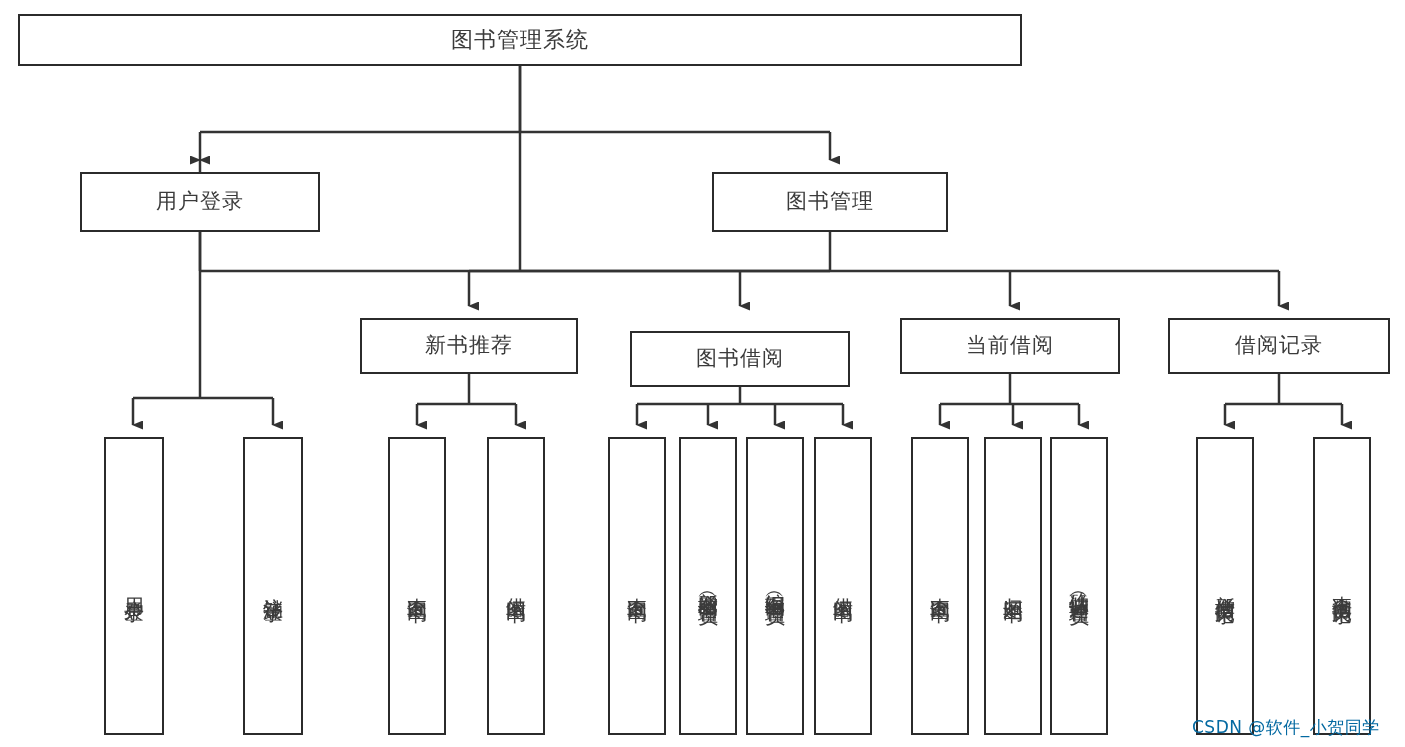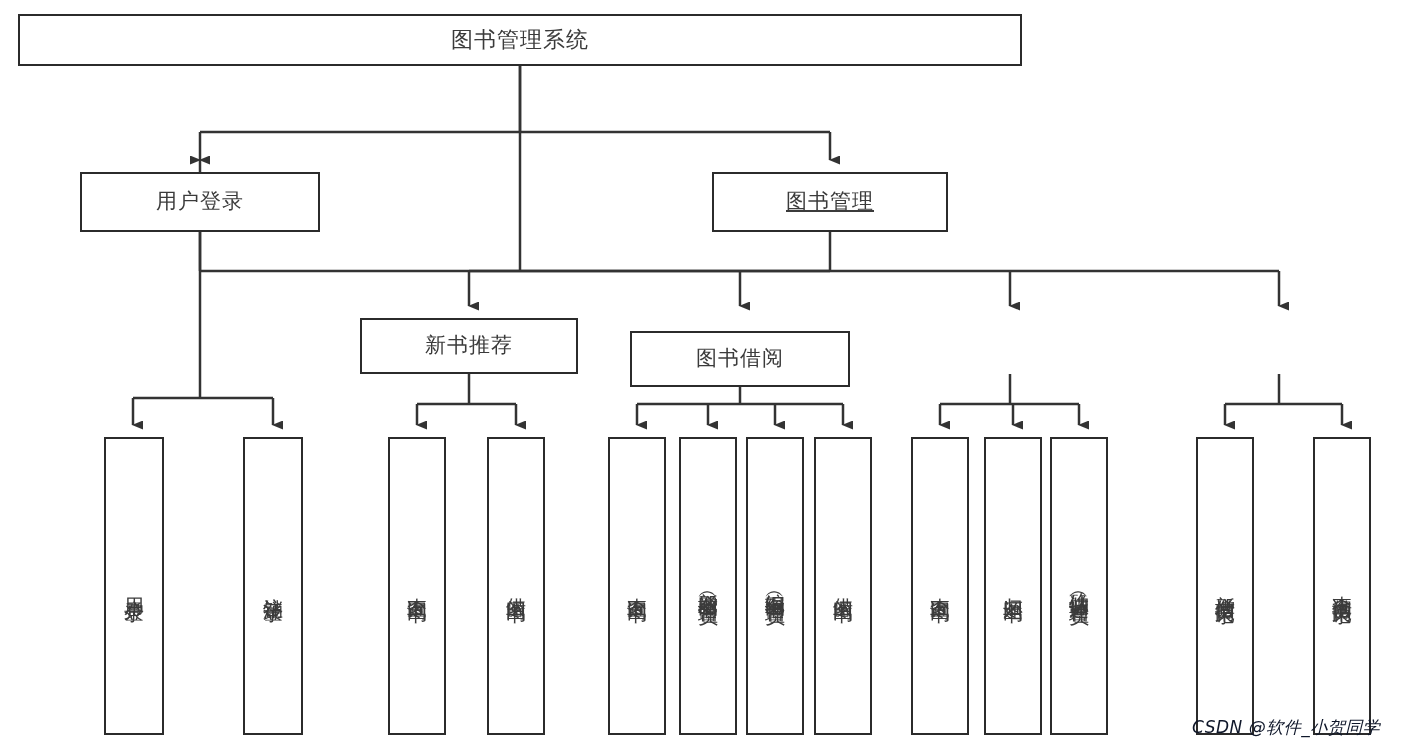--- a/index.html
+++ b/index.html
@@ -48,25 +48,24 @@
   .connector-layer {
     position: absolute;
     left: 0;
     top: 0;
     width: 1405px;
     height: 747px;
     pointer-events: none;
   }
   .watermark {
     position: absolute;
-    color: #0f172a;
+    color: #0369a1;
     font-size: 17px;
     letter-spacing: 0.5px;
     white-space: nowrap;
-    font-style: italic;
   }
 </style>
 </head>
 <body>
 
 <div id="diagram-root">
 
   <svg class="connector-layer" viewBox="0 0 1405 747" width="1405" height="747" xmlns="http://www.w3.org/2000/svg">
     <defs>
       <marker id="arrowhead" markerWidth="9" markerHeight="11" refX="4.5" refY="10" orient="auto" markerUnits="userSpaceOnUse">
@@ -155,24 +154,26 @@
     </g>
     <g stroke="#333333" stroke-width="2.5" fill="none" marker-end="url(#arrowhead)">
       <path d="M1225,404 L1225,425"></path>
       <path d="M1342,404 L1342,425"></path>
     </g>
   </svg>
 
   <div class="node horiz" id="root-node" style="left:18px;top:14px;width:1004px;height:52px;text-align:center;">图书管理系统</div>
 
   <div class="node horiz" style="left:80px;top:172px;width:240px;height:60px;">用户登录</div>
-  <div class="node horiz" style="left:712px;top:172px;width:236px;height:60px;text-decoration:underline;">图书管理</div>
+  <div class="node horiz" style="left:712px;top:172px;width:236px;height:60px;">图书管理</div>
 
   <div class="node horiz" style="left:360px;top:318px;width:218px;height:56px;text-align:center;">新书推荐</div>
   <div class="node horiz" style="left:630px;top:318px;width:220px;height:56px;margin-top:13px;">图书借阅</div>
+  <div class="node horiz" style="left:900px;top:318px;width:220px;height:56px;">当前借阅</div>
+  <div class="node horiz" style="left:1168px;top:318px;width:222px;height:56px;">借阅记录</div>
 
   <div class="node vert" style="left:104px;top:437px;width:60px;height:298px;">用户登录</div>
   <div class="node vert" style="left:243px;top:437px;width:60px;height:298px;">注销登录</div>
 
   <div class="node vert" style="left:388px;top:437px;width:58px;height:298px;">查询图书</div>
   <div class="node vert" style="left:487px;top:437px;width:58px;height:298px;">借阅图书</div>
 
   <div class="node vert" style="left:608px;top:437px;width:58px;height:298px;">查询图书</div>
   <div class="node vert" style="left:679px;top:437px;width:58px;height:298px;">新增图书（管理员）</div>
   <div class="node vert" style="left:746px;top:437px;width:58px;height:298px;">编辑图书（管理员）</div>

